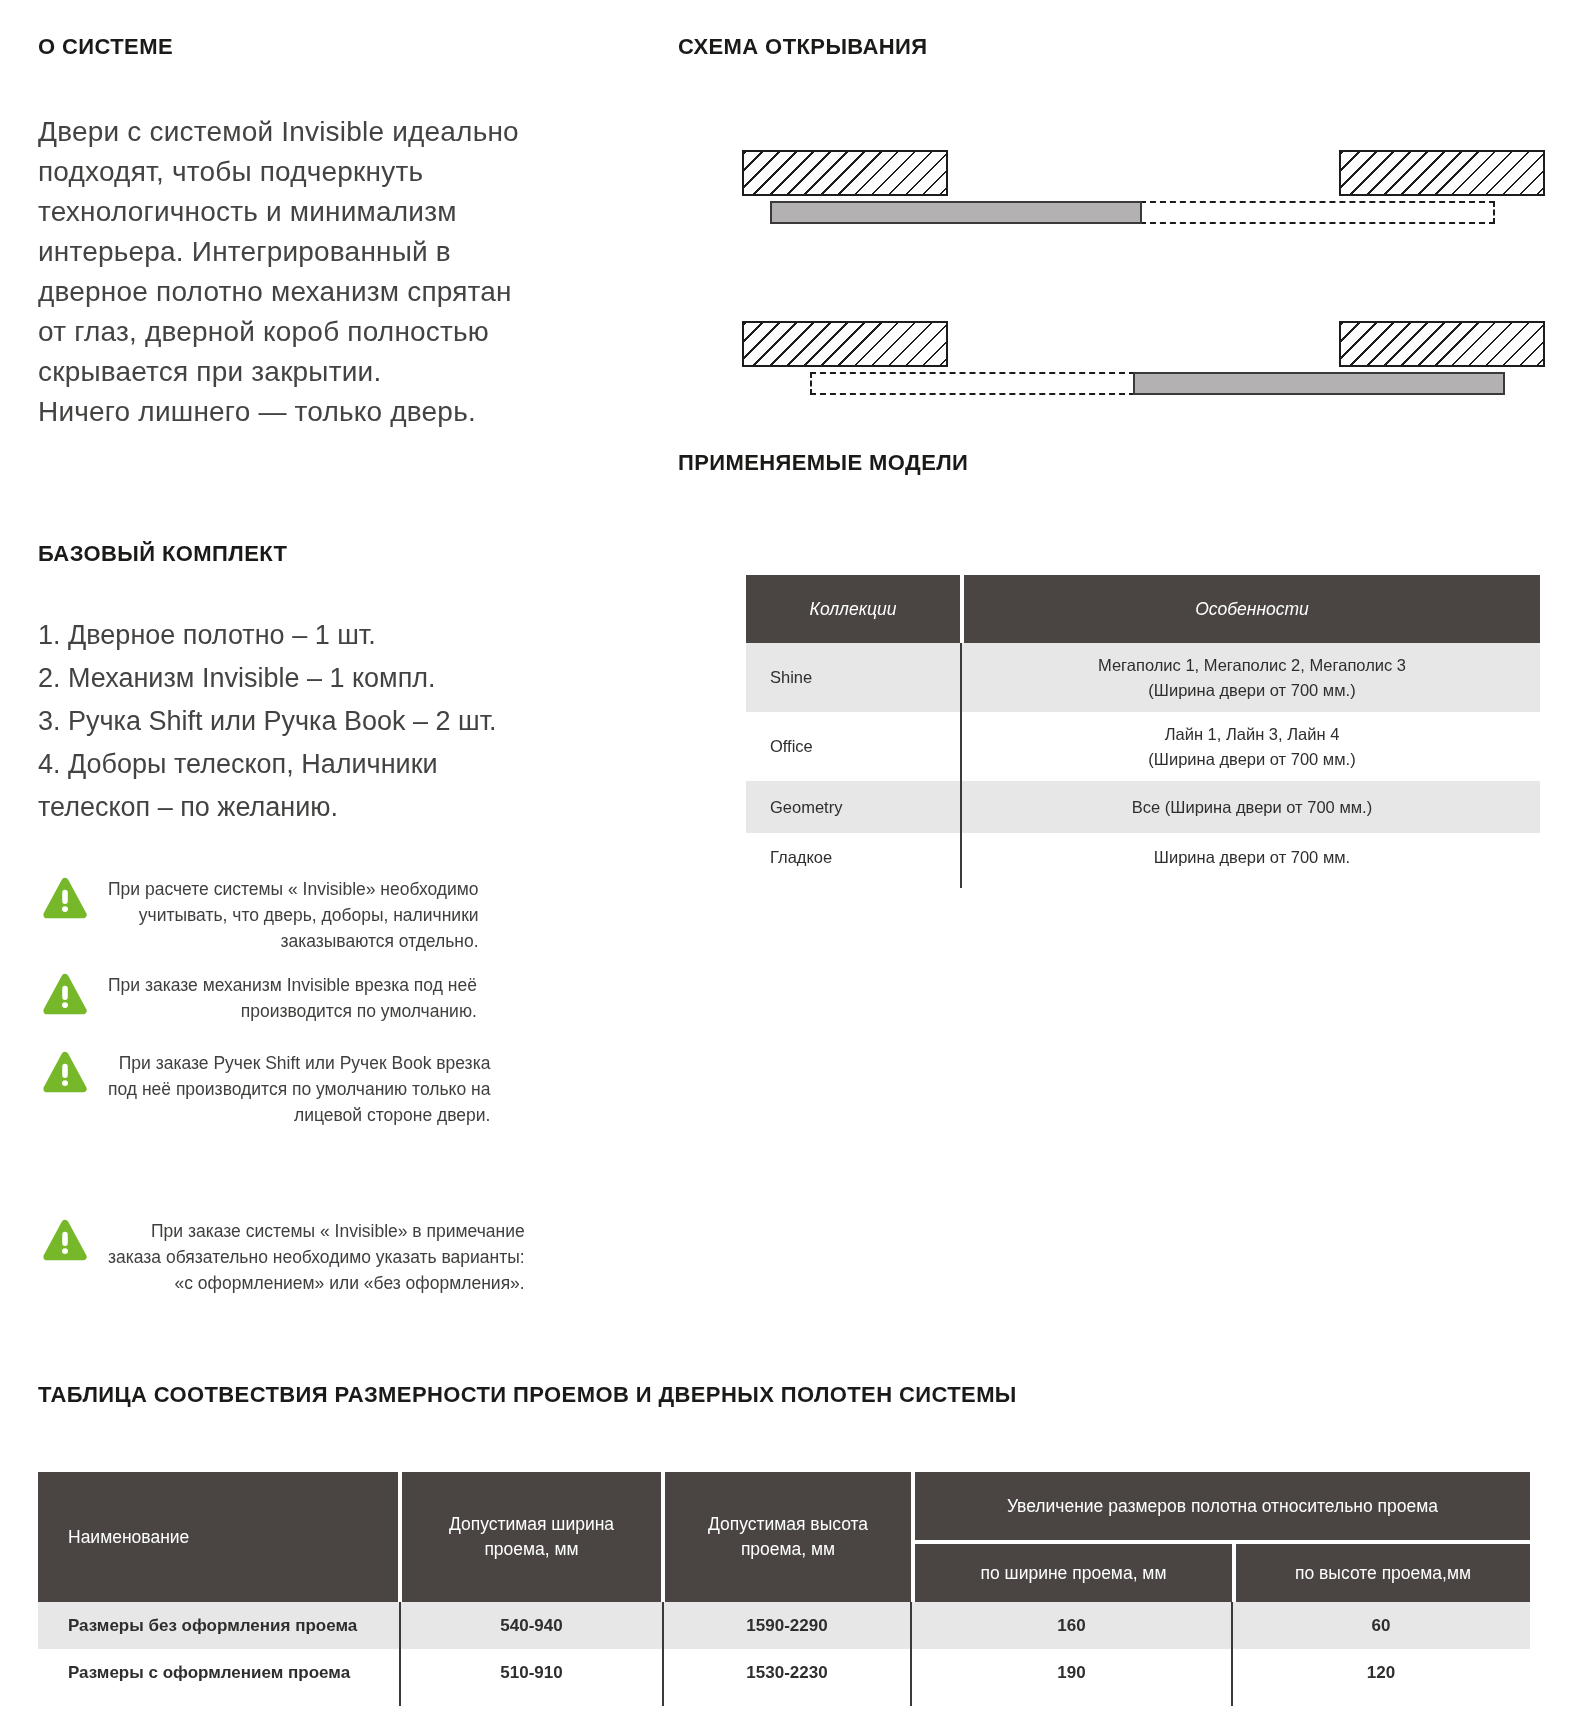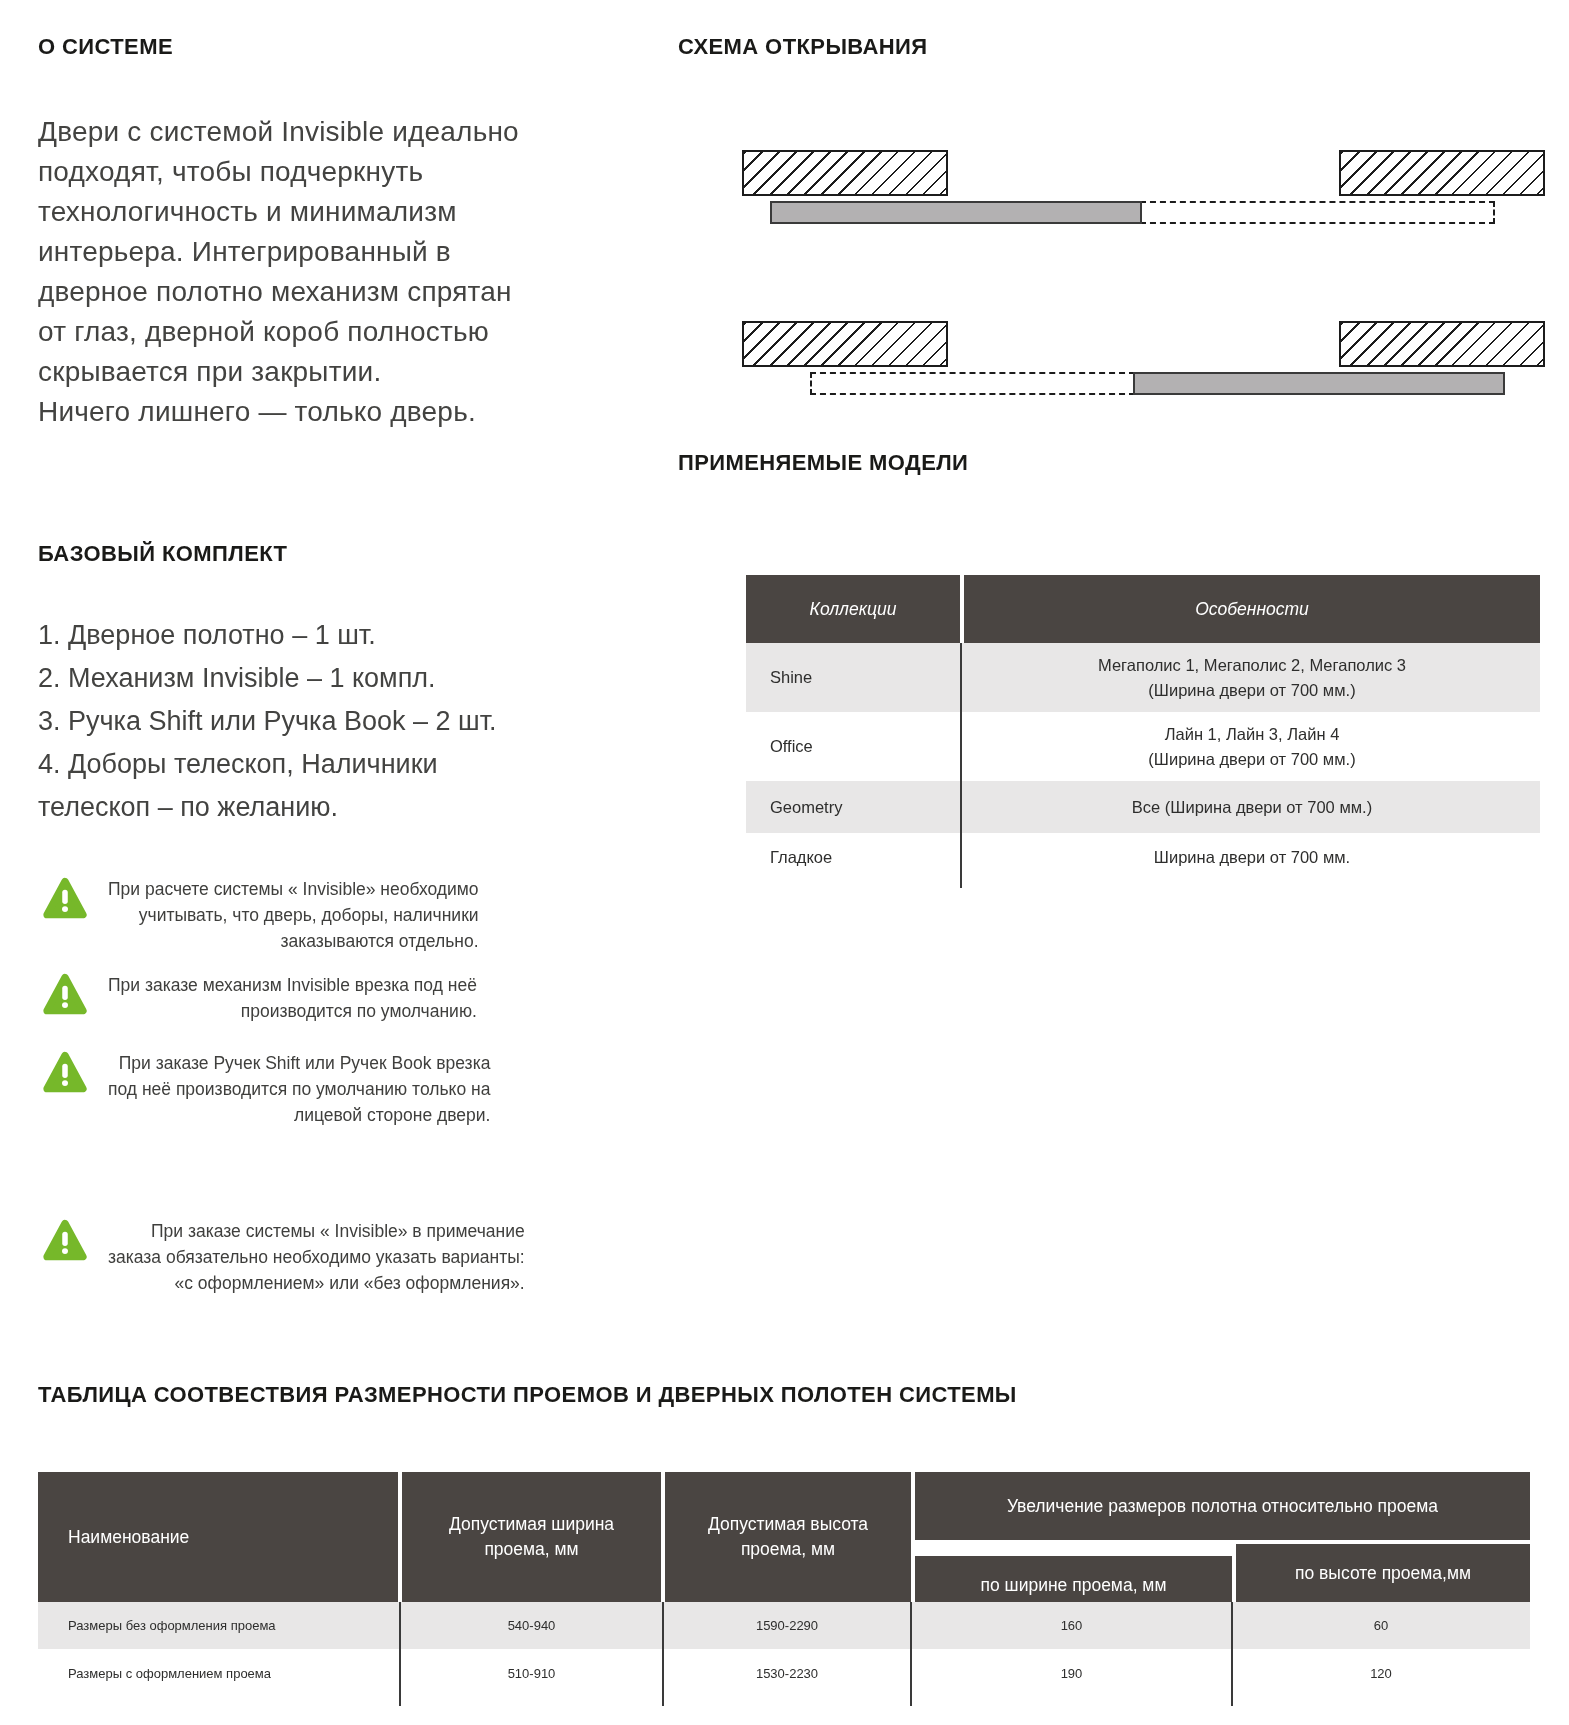--- a/index.html
+++ b/index.html
@@ -53,26 +53,26 @@
   #models-divider{position:absolute;left:214px;top:68px;width:2px;height:245px;background:#3a3a3a;}
 
   
   #size-table{position:absolute;left:38px;top:1472px;width:1492px;height:241px;}
   .st-hcell{position:absolute;background:var(--header_dark,#4a4542);color:#fff;font-size:17.5px;line-height:25px;
             display:flex;align-items:center;justify-content:center;text-align:center;white-space:pre-line;box-sizing:border-box;}
   #st-h-name{left:0;top:0;width:360px;height:130px;justify-content:flex-start;padding-left:30px;text-align:left;}
   #st-h-width{left:364px;top:0;width:259px;height:130px;}
   #st-h-height{left:627px;top:0;width:246px;height:130px;}
   #st-h-span{left:877px;top:0;width:615px;height:68px;}
-  #st-h-bywidth{left:877px;top:84px;width:317px;height:58px;}
+  #st-h-bywidth{left:877px;top:72px;width:317px;height:58px;}
   #st-h-byheight{left:1198px;top:72px;width:294px;height:58px;}
   .st-row{position:absolute;left:0;width:1492px;display:flex;}
   #st-row-0{top:130px;height:47px;background:var(--row_gray,#e8e7e7);}
   #st-row-1{top:177px;height:48px;background:#fff;}
-  .st-cell{display:flex;align-items:center;justify-content:center;font-size:13px;color:#2e2e2d;box-sizing:border-box;}
+  .st-cell{display:flex;align-items:center;justify-content:center;font-size:17px;color:#2e2e2d;box-sizing:border-box;font-weight:bold;}
   .st-c0{width:362px;justify-content:flex-start;padding-left:30px;}
   .st-c1{width:263px;}
   .st-c2{width:248px;}
   .st-c3{width:321px;}
   .st-c4{flex:1;}
   .st-vline{position:absolute;top:130px;width:2px;height:104px;background:#3a3a3a;}
   #st-vl-0{left:361px;} #st-vl-1{left:624px;} #st-vl-2{left:872px;} #st-vl-3{left:1193px;}
 </style>
 </head>
 <body>

